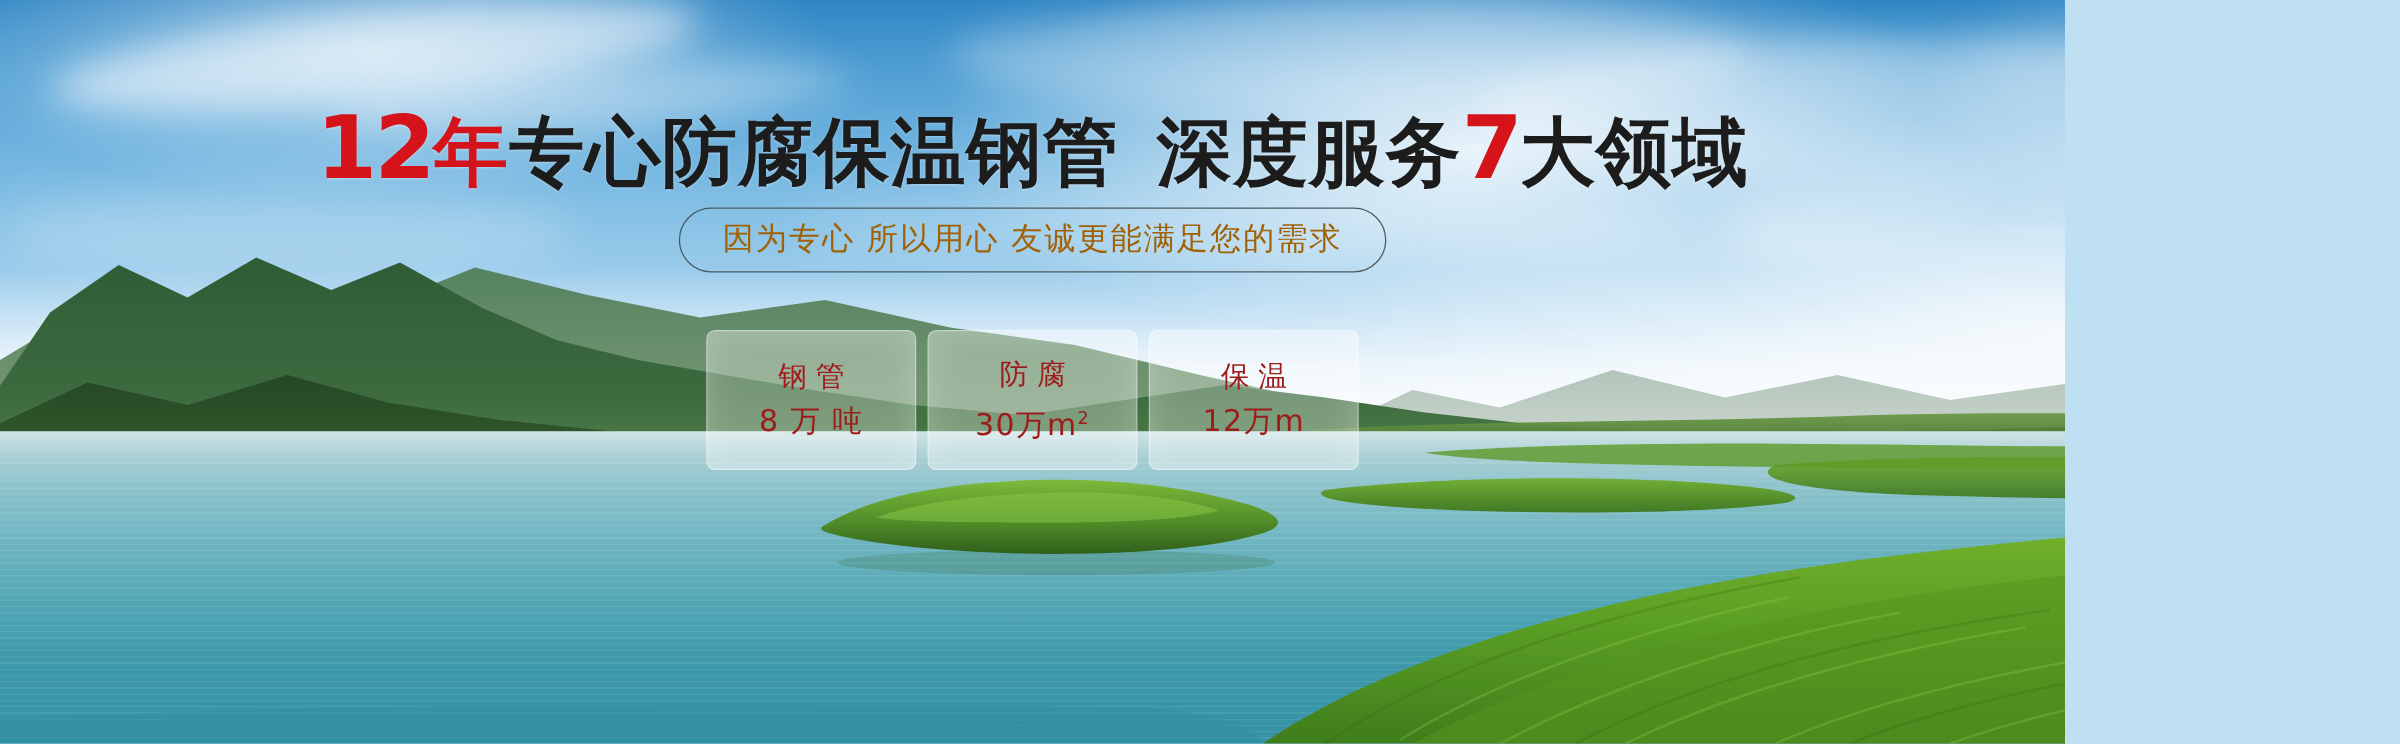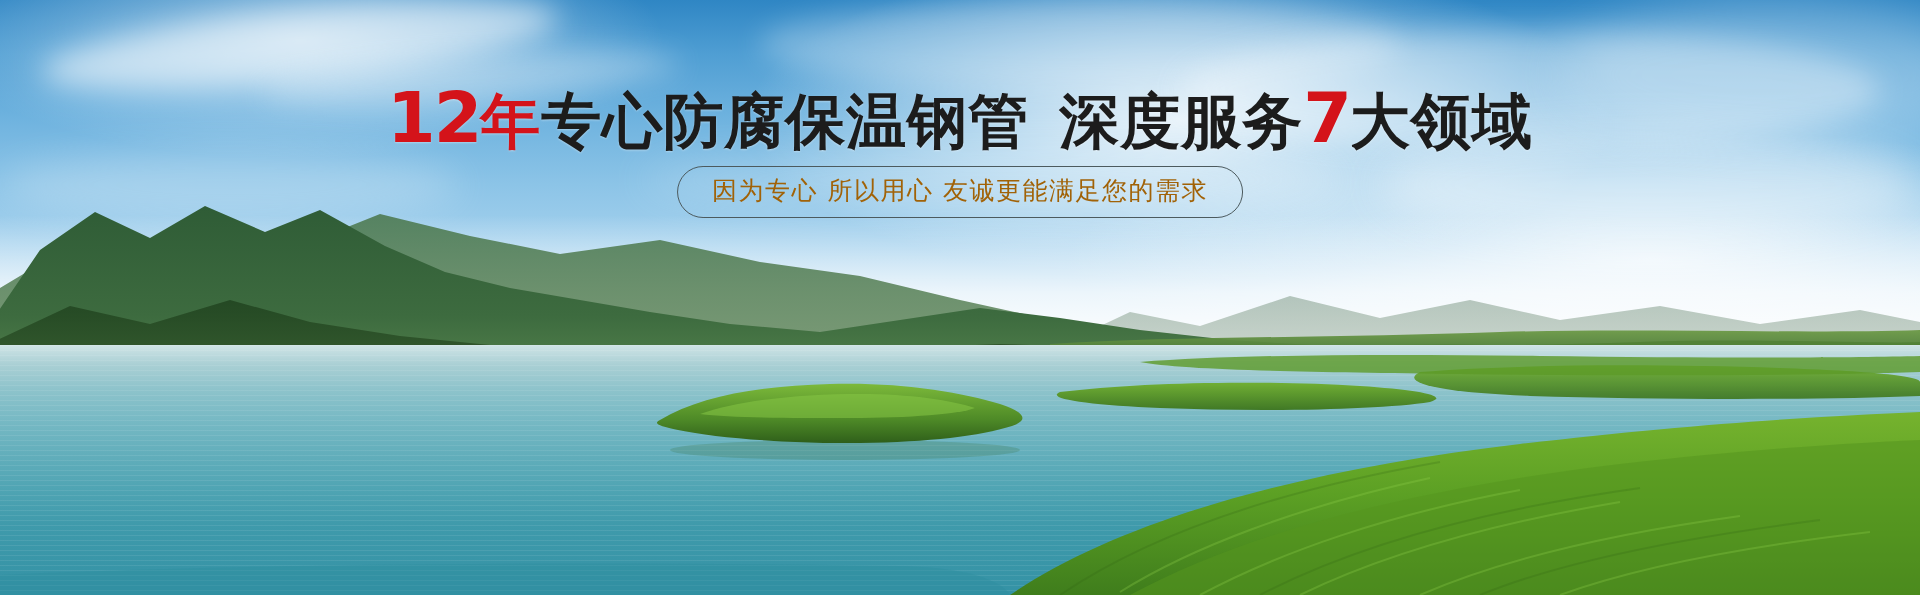--- a/index.html
+++ b/index.html
@@ -3,21 +3,21 @@
 <meta charset="utf-8">
 <title>Banner</title>
 <style>
   html,body{margin:0;padding:0;}
   body{
     width:1920px;height:595px;overflow:hidden;
     font-family:"Liberation Sans","DejaVu Sans",sans-serif;
     background:#bfe0f2;
   }
   .banner{
-    position:relative;width:1920px;height:595px;overflow:hidden;
+    position:relative;width:1652px;height:595px;overflow:hidden;
   }
 
   
   .sky{
     position:absolute;inset:0;
     background:
       radial-gradient(ellipse 700px 260px at 1180px 120px, rgba(255,255,255,.85) 0%, rgba(255,255,255,0) 62%),
       radial-gradient(ellipse 520px 170px at 300px 40px, rgba(255,255,255,.55) 0%, rgba(255,255,255,0) 70%),
       radial-gradient(ellipse 900px 200px at 1650px 260px, rgba(255,255,255,.75) 0%, rgba(255,255,255,0) 65%),
       linear-gradient(to bottom,
@@ -241,15 +241,39 @@
   </svg>
 
   <div class="headline">
     <span class="red num">12</span><span class="red">年</span><span>专心防腐保温钢管</span><span class="gap"></span><span>深度服务</span><span class="red num">7</span><span>大领域</span>
   </div>
 
   <div class="pill">
     <span>因为专心 所以用心  友诚更能满足您的需求</span>
   </div>
 
+  <div class="cards">
+
+    <div class="card">
+      <div class="lbl">钢管</div>
+      <div class="val">
+        <span>8 万 吨</span>
+      </div>
+    </div>
+
+    <div class="card">
+      <div class="lbl">防腐</div>
+      <div class="val">
+        <span>30万m</span><sup>2</sup>
+      </div>
+    </div>
+
+    <div class="card">
+      <div class="lbl">保温</div>
+      <div class="val">
+        <span>12万m</span>
+      </div>
+    </div>
+
+  </div>
 
   <span class="sr">湖泊山峦草地风景横幅背景</span>
 </div>
 
 </body></html>

